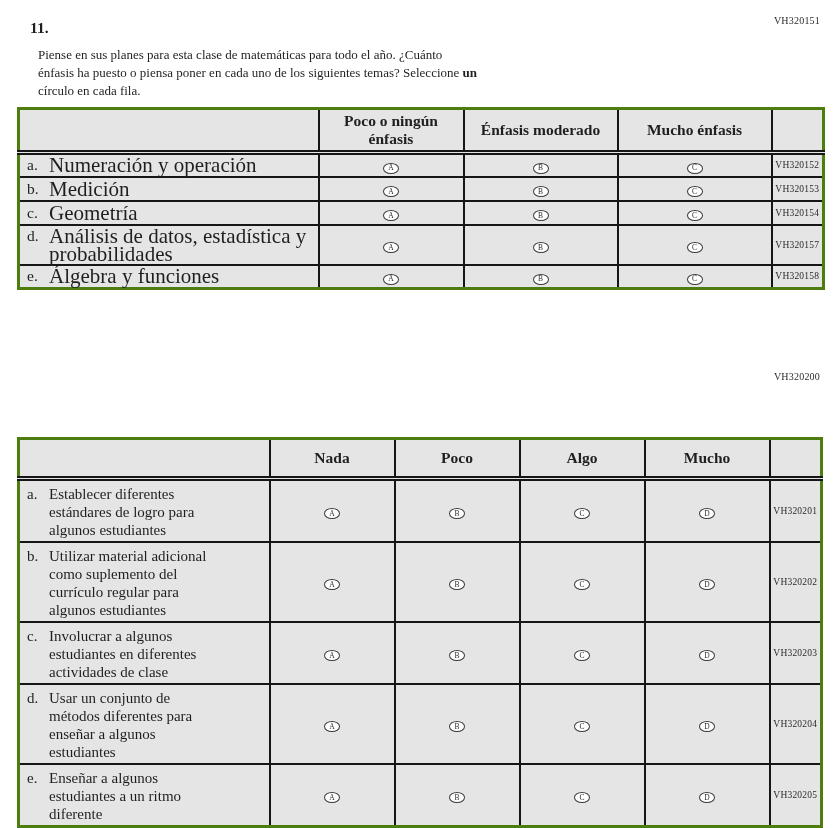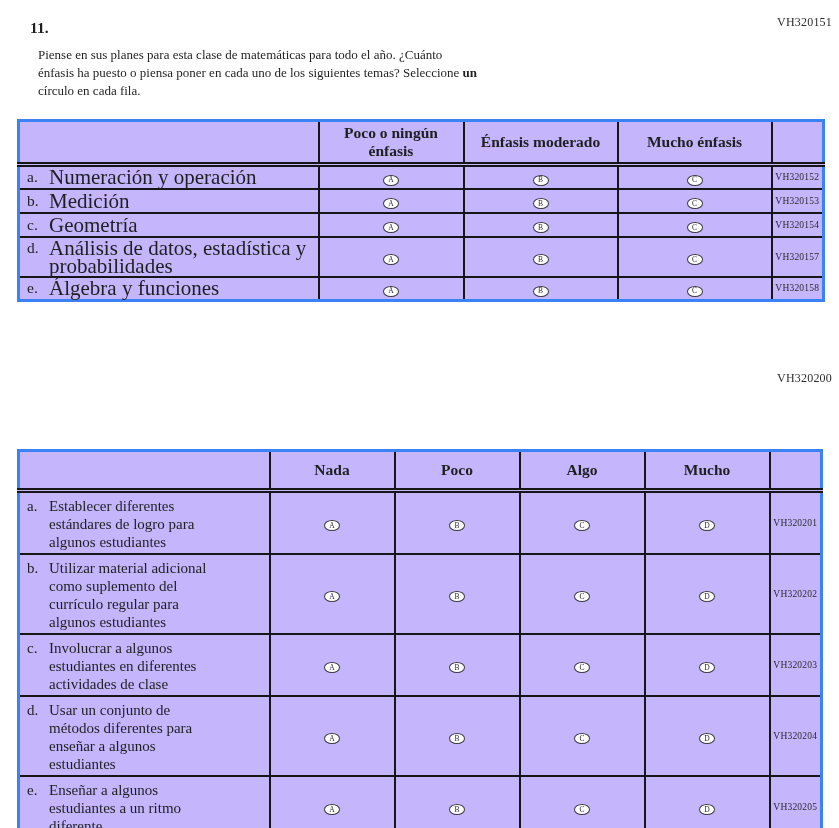--- a/index.html
+++ b/index.html
@@ -9,45 +9,44 @@
     width: 839px;
     height: 828px;
     background: #ffffff;
     font-family: "Liberation Serif", serif;
     color: #1f1f1f;
     overflow: hidden;
   }
   
   .vh-code {
     position: absolute;
-    right: 7px;
-    font-size: 12px;
+    right: 19px;
+    font-size: 10px;
     color: #2b2b2b;
     letter-spacing: 0.2px;
     text-align: right;
   }
   .q-block { position: absolute; left: 30px; display: flex; flex-direction: column; }
   .q-num {
     font-weight: bold;
     font-size: 15.5px;
     line-height: 18px;
     width: 27px;
     flex: 0 0 27px;
   }
   .q-text { width: 690px; font-size: 13px; line-height: 18px; margin-left: 8px; }
   .q-line { white-space: nowrap; }
   
   table {
     position: absolute;
     left: 17px;
     border-collapse: collapse;
     table-layout: fixed;
-    border: 3px solid #3b82f6;
-    background: #c4b5fd;
-    margin-top: 12px;
+    border: 3px solid #4d7c0f;
+    background: #e5e5e5;
   }
   th, td { border: 2px solid #161616; }
   thead th {
     border-bottom: 5px double #161616;
     font-weight: bold;
     font-size: 15.5px;
     line-height: 18px;
     text-align: center;
     vertical-align: middle;
     white-space: pre-line;

